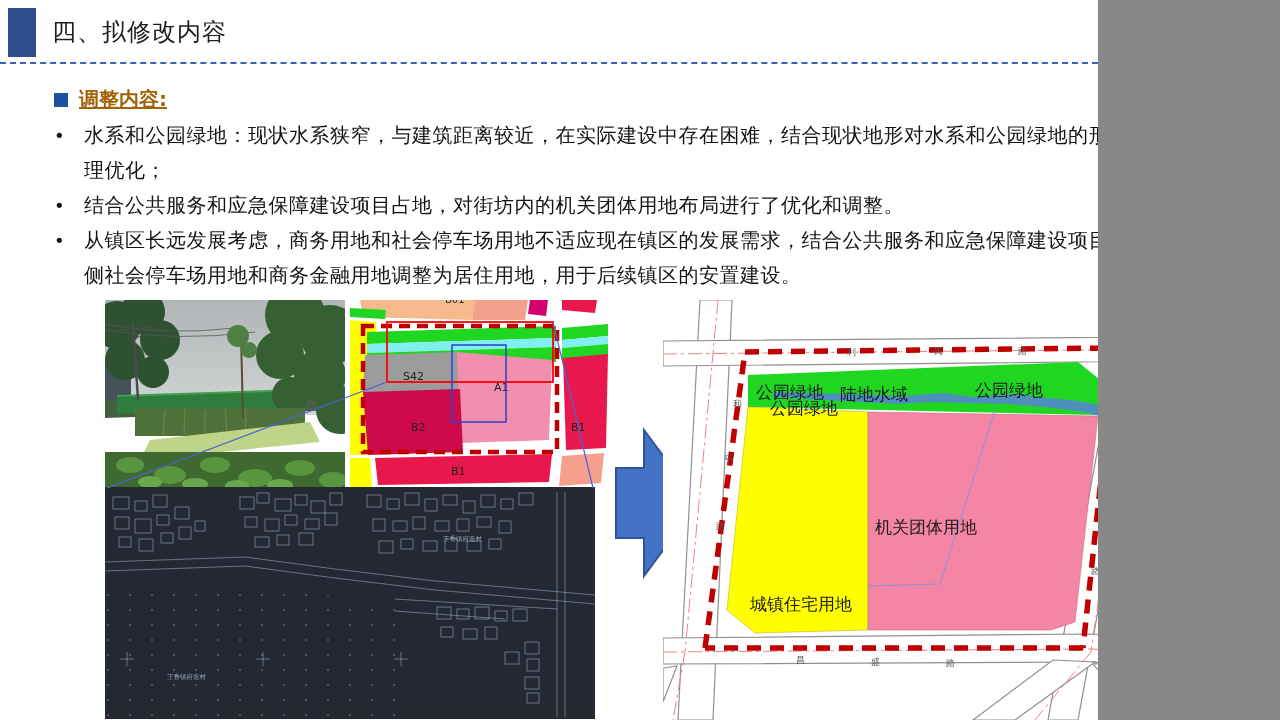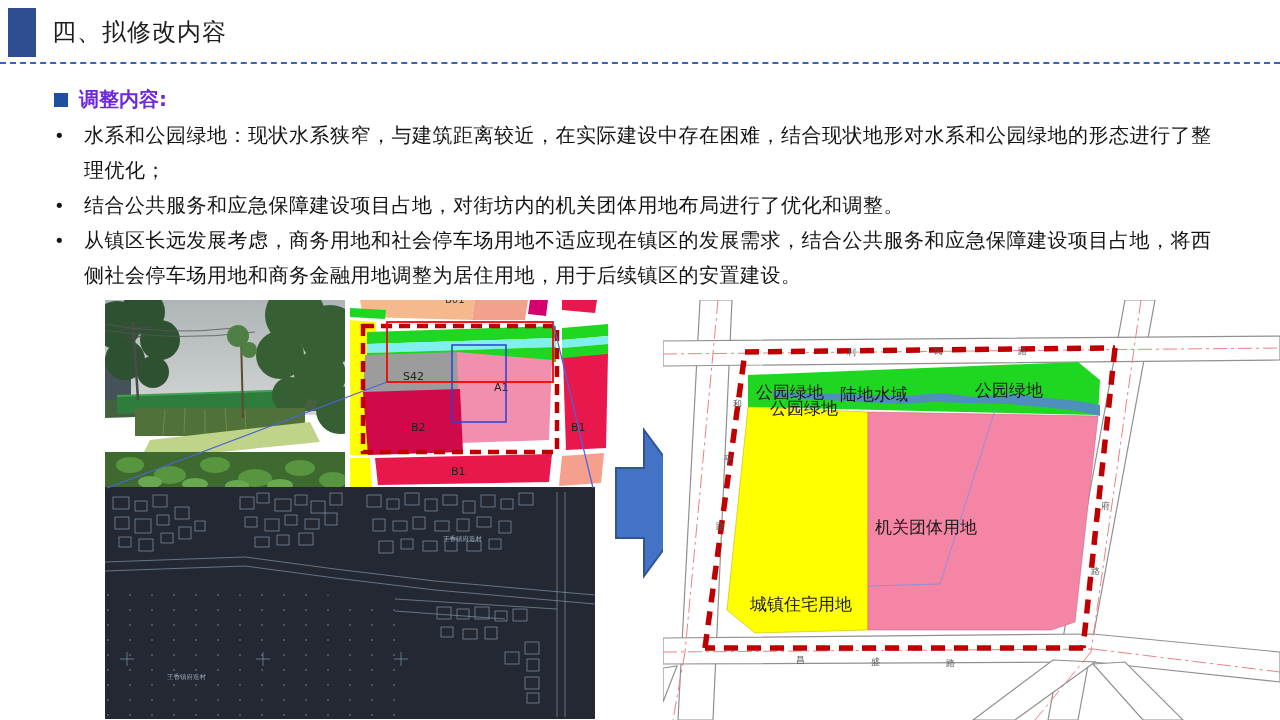--- a/index.html
+++ b/index.html
@@ -1,25 +1,25 @@
 <!DOCTYPE html>
 <html><head>
 <meta charset="utf-8">
 <style>
   html,body{margin:0;padding:0;background:#888;}
-  .slide{position:relative;width:1280px;height:720px;background:#ffffff;overflow:hidden;
+  .slide{position:relative;width:1098px;height:720px;background:#ffffff;overflow:hidden;
          font-family:"DejaVu Sans",sans-serif;color:#111;}
   
   .accent{position:absolute;left:8px;top:8px;width:28px;height:49px;background:#2E4D8F;}
   .title{position:absolute;left:52px;top:16px;font-size:24px;font-weight:500;color:#1c1c1c;letter-spacing:1px;}
   .rule{position:absolute;left:0;right:0;top:62px;border-top:2px dashed #3A62B8;}
   
   .section{position:absolute;left:54px;top:86px;display:flex;align-items:center;}
   .sq{width:14px;height:14px;background:#1F4FA0;margin-right:11px;}
-  .section-label{font-size:20px;font-weight:bold;color:#6d28d9;}
+  .section-label{font-size:20px;font-weight:bold;color:#a16207;text-decoration:underline;}
   .bullets{position:absolute;left:54px;top:118px;width:1160px;}
   .bullet{display:flex;font-size:20px;line-height:35px;color:#141414;}
   .bullet .dot{width:30px;flex:0 0 30px;font-size:18px;}
   .bullet .txt{flex:1;letter-spacing:.5px;}
   
   .fig{position:absolute;}
   svg text{font-family:"DejaVu Sans",sans-serif;}
 </style>
 </head>
 <body>

